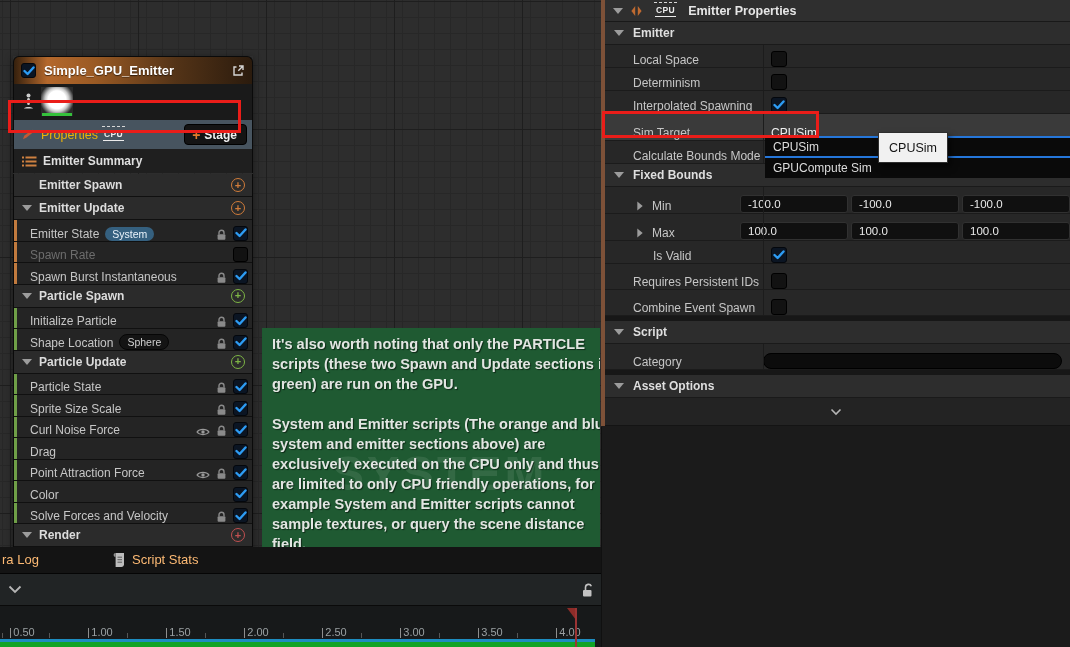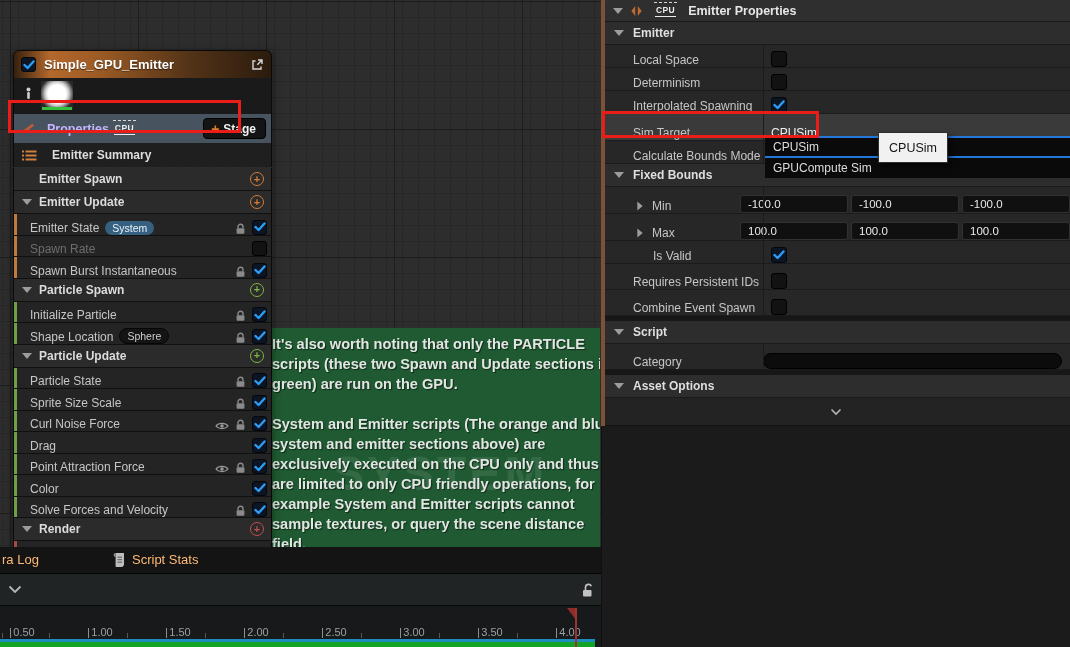--- a/index.html
+++ b/index.html
@@ -13,38 +13,38 @@
  background-image:
   linear-gradient(#1e1e1e 1px,transparent 1px),
   linear-gradient(90deg,#1e1e1e 1px,transparent 1px),
   linear-gradient(#272727 1px,transparent 1px),
   linear-gradient(90deg,#272727 1px,transparent 1px);
  background-size:128px 128px,128px 128px,16px 16px,16px 16px;
  background-position:10px 1px,10px 1px,2px 1px,2px 1px;
  overflow:hidden}
 
 
-#node{position:absolute;left:13px;top:50px;width:259px;z-index:10;
+#node{position:absolute;left:13px;top:56px;width:240px;z-index:10;
   box-shadow:0 2px 8px rgba(0,0,0,.45)}
 .node-header{height:28px;border-radius:6px 6px 0 0;display:flex;align-items:center;padding:0 7px;
   background:linear-gradient(to right,#35200d 0%,#b4682c 14%,#9a5a24 34%,#533317 68%,#2b1b0d 100%);
   border:1px solid #0a0a0a;border-bottom:none}
 .node-title{font-weight:bold;font-size:13px;color:#fff;margin-left:8px;flex:1;
   text-shadow:0 1px 1px rgba(0,0,0,.6);white-space:nowrap;overflow:hidden}
 .icon-row{height:36px;background:#1a1a1a;display:flex;align-items:flex-start;padding:3px 0 0 9px;border-left:1px solid #0a0a0a;border-right:1px solid #0a0a0a}
 .thumb{width:32px;height:29px;margin-left:7px;background:#262626;position:relative;
   background-image:radial-gradient(circle at 50% 44%,#ffffff 0 9px,#c9c9c9 12px,#2a2a2a 17px)}
 .thumb-bar{position:absolute;left:1px;right:1px;bottom:0;height:3px;background:#35c13c}
 .props-row{height:29px;background:#47545f;display:flex;align-items:center;padding:0 5px 0 8px;border-left:1px solid #0a0a0a;border-right:1px solid #0a0a0a}
-.props-label{font-weight:bold;font-size:12.5px;color:#c4b5fd;margin-left:12px}
+.props-label{font-weight:normal;font-size:12.5px;color:#eab308;margin-left:6px}
 .stage-btn{height:21px;background:#141414;border:1px solid #000;border-radius:4px;
   display:flex;align-items:center;padding:0 9px 0 7px;gap:4px}
 .stage-plus{color:#e07b2c;font-weight:bold;font-size:14px;line-height:1}
 .stage-label{color:#f0f0f0;font-size:12px;font-weight:bold}
-.summary-row{height:21px;background:#1f1f1f;display:flex;align-items:center;padding:12px 8px;gap:15px;border-left:1px solid #0a0a0a;border-right:1px solid #0a0a0a}
+.summary-row{height:21px;background:#1f1f1f;display:flex;align-items:center;padding:12px 8px;gap:6px;border-left:1px solid #0a0a0a;border-right:1px solid #0a0a0a}
 .summary-label{font-weight:bold;font-size:12px;color:#dedede}
 
 #stack{border-left:1px solid #0a0a0a;border-right:1px solid #0a0a0a;background:#101010}
 .stack-header{height:22px;margin-top:1px;background:#2b2b2b;display:flex;align-items:center;padding:0 7px 0 8px;gap:7px}
 .sh-label{font-weight:bold;font-size:12px;color:#dcdcdc}
 .chev-sp{width:10px}
 .stack-item{height:20.5px;margin-top:1px;background:#242424;display:flex;align-items:flex-end;padding-right:4px;font-size:12px;color:#c6c6c6;gap:6px}
 .stack-item.disabled{color:#6d6d6d}
 .accent{width:3px;align-self:stretch;margin-right:7px;flex:0 0 auto}
 .badge-sys{background:#35607f;border-radius:8px;padding:1px 7px;font-size:10.5px;color:#eaf3fb}

